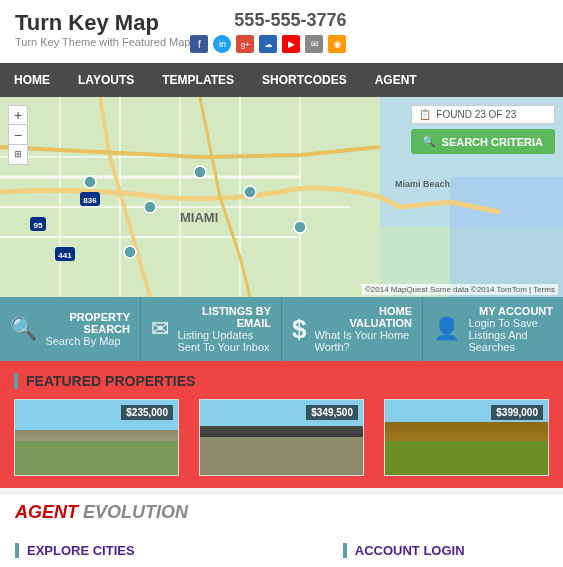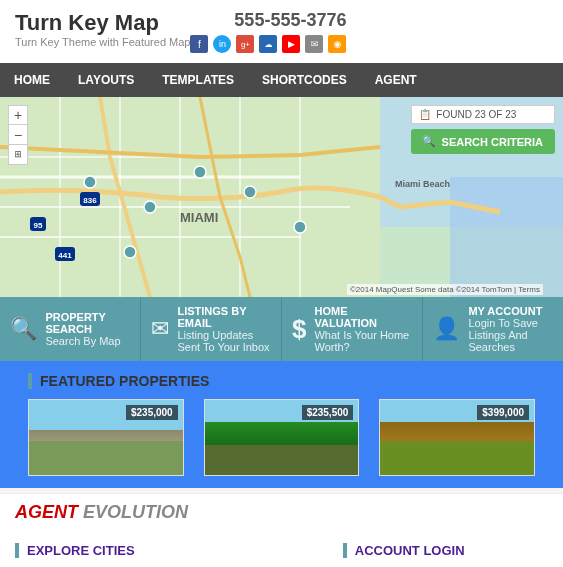--- a/index.html
+++ b/index.html
@@ -32,25 +32,25 @@
     .found-badge { background: #fff; border: 1px solid #ccc; padding: 3px 8px; font-size: 10px; color: #555; display: flex; align-items: center; gap: 4px; }
     .search-criteria-btn { background: #5cb85c; color: #fff; border: none; padding: 6px 12px; font-size: 11px; font-weight: bold; cursor: pointer; display: flex; align-items: center; gap: 5px; border-radius: 3px; }
     .map-controls { position: absolute; top: 8px; left: 8px; display: flex; flex-direction: column; }
     .map-btn { background: #fff; border: 1px solid #ccc; width: 20px; height: 20px; font-size: 14px; cursor: pointer; display: flex; align-items: center; justify-content: center; color: #555; line-height: 1; }
 
     
     .action-bar { background: #5b9fa8; display: flex; }
     .action-item { flex: 1; padding: 8px 10px; display: flex; align-items: center; gap: 8px; border-right: 1px solid #4a8a93; cursor: pointer; }
     .action-item:last-child { border-right: none; }
     .action-icon { font-size: 22px; color: #fff; opacity: 0.9; }
-    .action-text h4 { font-size: 11px; font-weight: bold; color: #fff; text-transform: uppercase; }
+    .action-text h4 { font-size: 11px; font-weight: bold; color: #fff; text-transform: uppercase; text-align: right; }
     .action-text p { font-size: 11px; color: rgba(255,255,255,0.85); }
 
     
-    .section { background: #3b82f6; padding: 12px 28px; margin-bottom: 5px; }
+    .section { background: #ef4444; padding: 12px 14px; margin-bottom: 5px; }
     .section-title { font-size: 14px; font-weight: bold; color: #333; border-left: 4px solid #5b9fa8; padding-left: 8px; margin-bottom: 10px; }
     .properties-grid { display: flex; gap: 20px; }
     .property-card { flex: 1; position: relative; overflow: hidden; border: 1px solid #ddd; cursor: pointer; }
     .property-price { position: absolute; top: 5px; right: 5px; background: rgba(0,0,0,0.6); color: #fff; font-size: 10px; padding: 2px 5px; font-weight: bold; }
     
     .prop-img-1 { background: linear-gradient(180deg, #87ceeb 40%, #8B8B6B 40%, #9a9a7a 55%, #7a9a5a 55%); height: 75px; }
     .prop-img-2 { background: linear-gradient(180deg, #87ceeb 30%, #228B22 30%, #1a6b1a 60%, #556b2f 60%); height: 75px; }
     .prop-img-3 { background: linear-gradient(180deg, #87ceeb 35%, #4a4a4a 35%, #3a3a3a 50%, #8B8B6B 50%); height: 75px; }
     .prop-img-4 { background: linear-gradient(180deg, #87ceeb 30%, #8B6914 30%, #a07820 55%, #6B8E23 55%); height: 75px; }
 
@@ -64,21 +64,21 @@
     
     .bottom-section { background: #fff; padding: 12px 15px; display: flex; gap: 20px; }
     .explore-cities { flex: 1.5; }
     .account-login { flex: 1; }
     .bottom-section-title { font-size: 13px; font-weight: bold; color: #4c1d95; border-left: 4px solid #5b9fa8; padding-left: 8px; margin-bottom: 8px; }
 
     
     .map-svg-layer { position: absolute; top: 0; left: 0; width: 100%; height: 100%; }
 
     
-    .map-attr { position: absolute; bottom: 2px; right: 20px; font-size: 8px; color: #555; background: rgba(255,255,255,0.7); padding: 1px 3px; }
+    .map-attr { position: absolute; bottom: 2px; right: 5px; font-size: 8px; color: #555; background: rgba(255,255,255,0.7); padding: 1px 3px; }
   </style>
 </head>
 <body>
 
 <header class="site-header">
   <div class="site-logo">
     <h1>Turn Key Map</h1>
     <p>Turn Key Theme with Featured Map</p>
   </div>
   <div class="site-contact">
@@ -201,25 +201,25 @@
 
 <div class="section">
   <h2 class="section-title">FEATURED PROPERTIES</h2>
   <div class="properties-grid">
 
     <div class="property-card">
       <div class="prop-img-1"></div>
       <div class="property-price">$235,000</div>
     </div>
 
+
     <div class="property-card">
-      <div class="prop-img-2"></div>
-      <div class="property-price">$235,500</div>
-    </div>
-
+      <div class="prop-img-3"></div>
+      <div class="property-price">$349,500</div>
+    </div>
 
     <div class="property-card">
       <div class="prop-img-4"></div>
       <div class="property-price">$399,000</div>
     </div>
 
   </div>
 </div>
 
 <div class="brand-bar">

